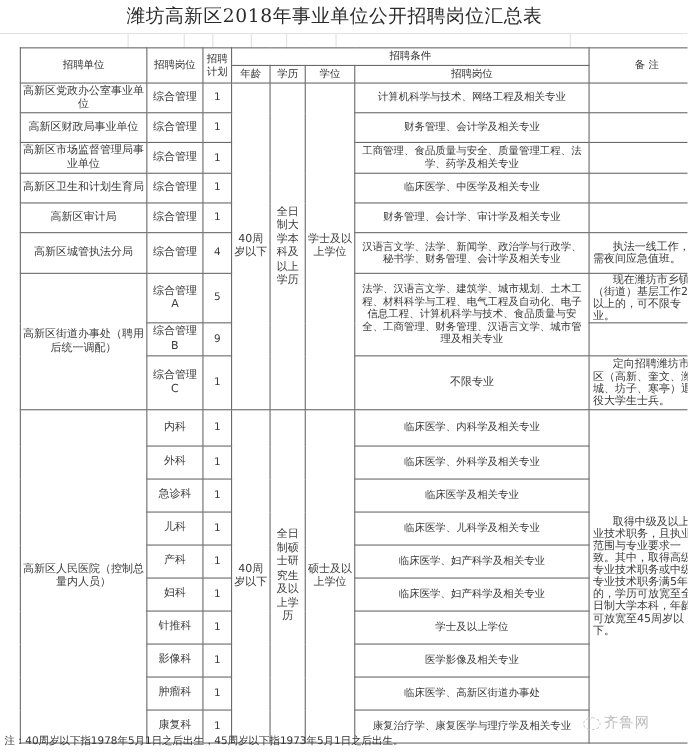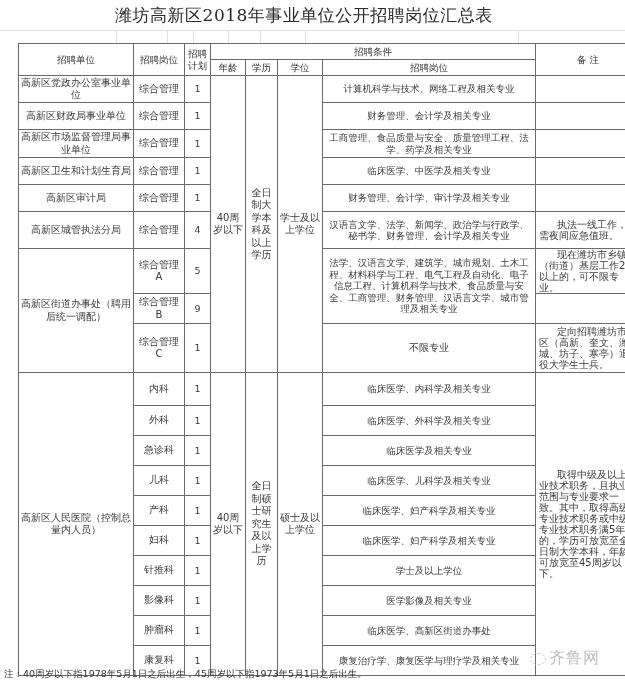--- a/index.html
+++ b/index.html
@@ -15,21 +15,21 @@
                table-layout: fixed; width: 622px; }
   table.main td { border: 1px solid #6a6a6a; text-align: center; vertical-align: middle;
                   font-size: 9.5px; line-height: 11.5px; padding: 0 2px; color: #3a3a3a;
                   overflow: hidden; }
   table.main td.hd { font-size: 9.5px; color: #333; }
   table.main td.rm { text-align: left; font-size: 10px; line-height: 11px; padding: 0 3px; }
   table.main td.rm .ind { display: inline-block; width: 18px; }
   table.main td.big { font-size: 10px; line-height: 12.5px; }
   .note { position: absolute; left: 1px; top: 665px; width: 622px; height: 18px;
           font-size: 9.5px; line-height: 18px; color: #333; padding-left: 3px; box-sizing: border-box; }
-  .watermark { position: absolute; left: 530px; top: 648px; font-size: 16px; color: #bdbdbd;
+  .watermark { position: absolute; left: 530px; top: 648px; font-size: 13px; color: #bdbdbd;
                font-family: "DejaVu Serif", serif; letter-spacing: 1px; }
   .watermark .wm-icon { display: inline-block; width: 14px; height: 10px; border: 1px dashed #c8c8c8;
                         border-radius: 50%; margin-right: 3px; vertical-align: middle; }
 </style>
 </head>
 <body>
 
 <div class="title">潍坊高新区2018年事业单位公开招聘岗位汇总表</div>
 
 <div class="grid-faint">

